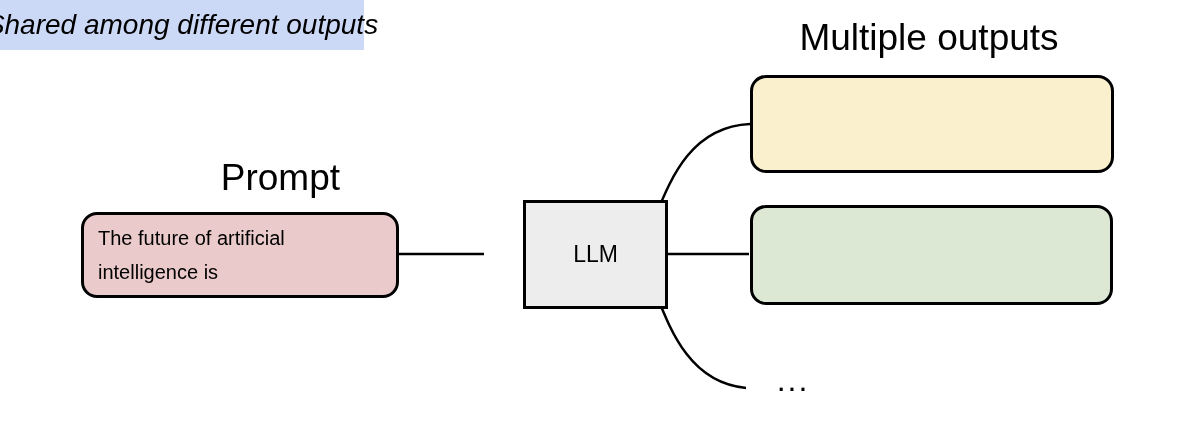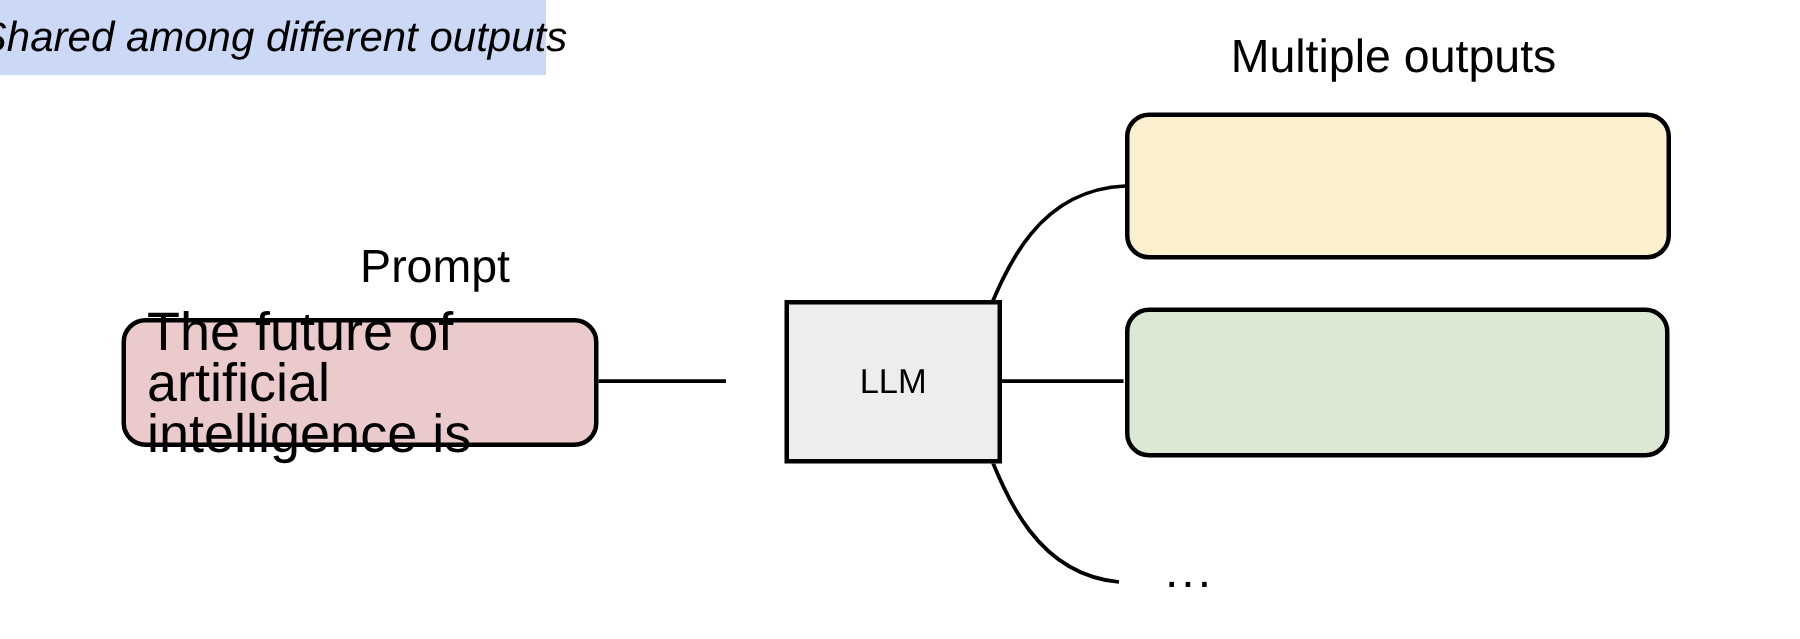--- a/index.html
+++ b/index.html
@@ -27,30 +27,30 @@
     z-index: 2;
     box-sizing: border-box;
     border: 3px solid #000000;
     display: flex;
     align-items: center;
   }
   .rounded { border-radius: 16px; }
   .diagram-label {
     position: absolute;
     z-index: 2;
-    font-size: 31px;
+    font-size: 37px;
     line-height: 36px;
     white-space: nowrap;
     text-align: center;
   }
   #prompt-box {
     left: 81px; top: 212px;
     width: 318px; height: 86px;
     padding-left: 14px;
-    font-size: 36px;
+    font-size: 20px;
     line-height: 34px;
   }
   #prompt-box .box-line { display: block; }
   #prompt-label {
     left: 140px; top: 160px;
     width: 200px;
     text-align: right;
   }
   #prompt-note {
     left: 58px; top: 310px;

